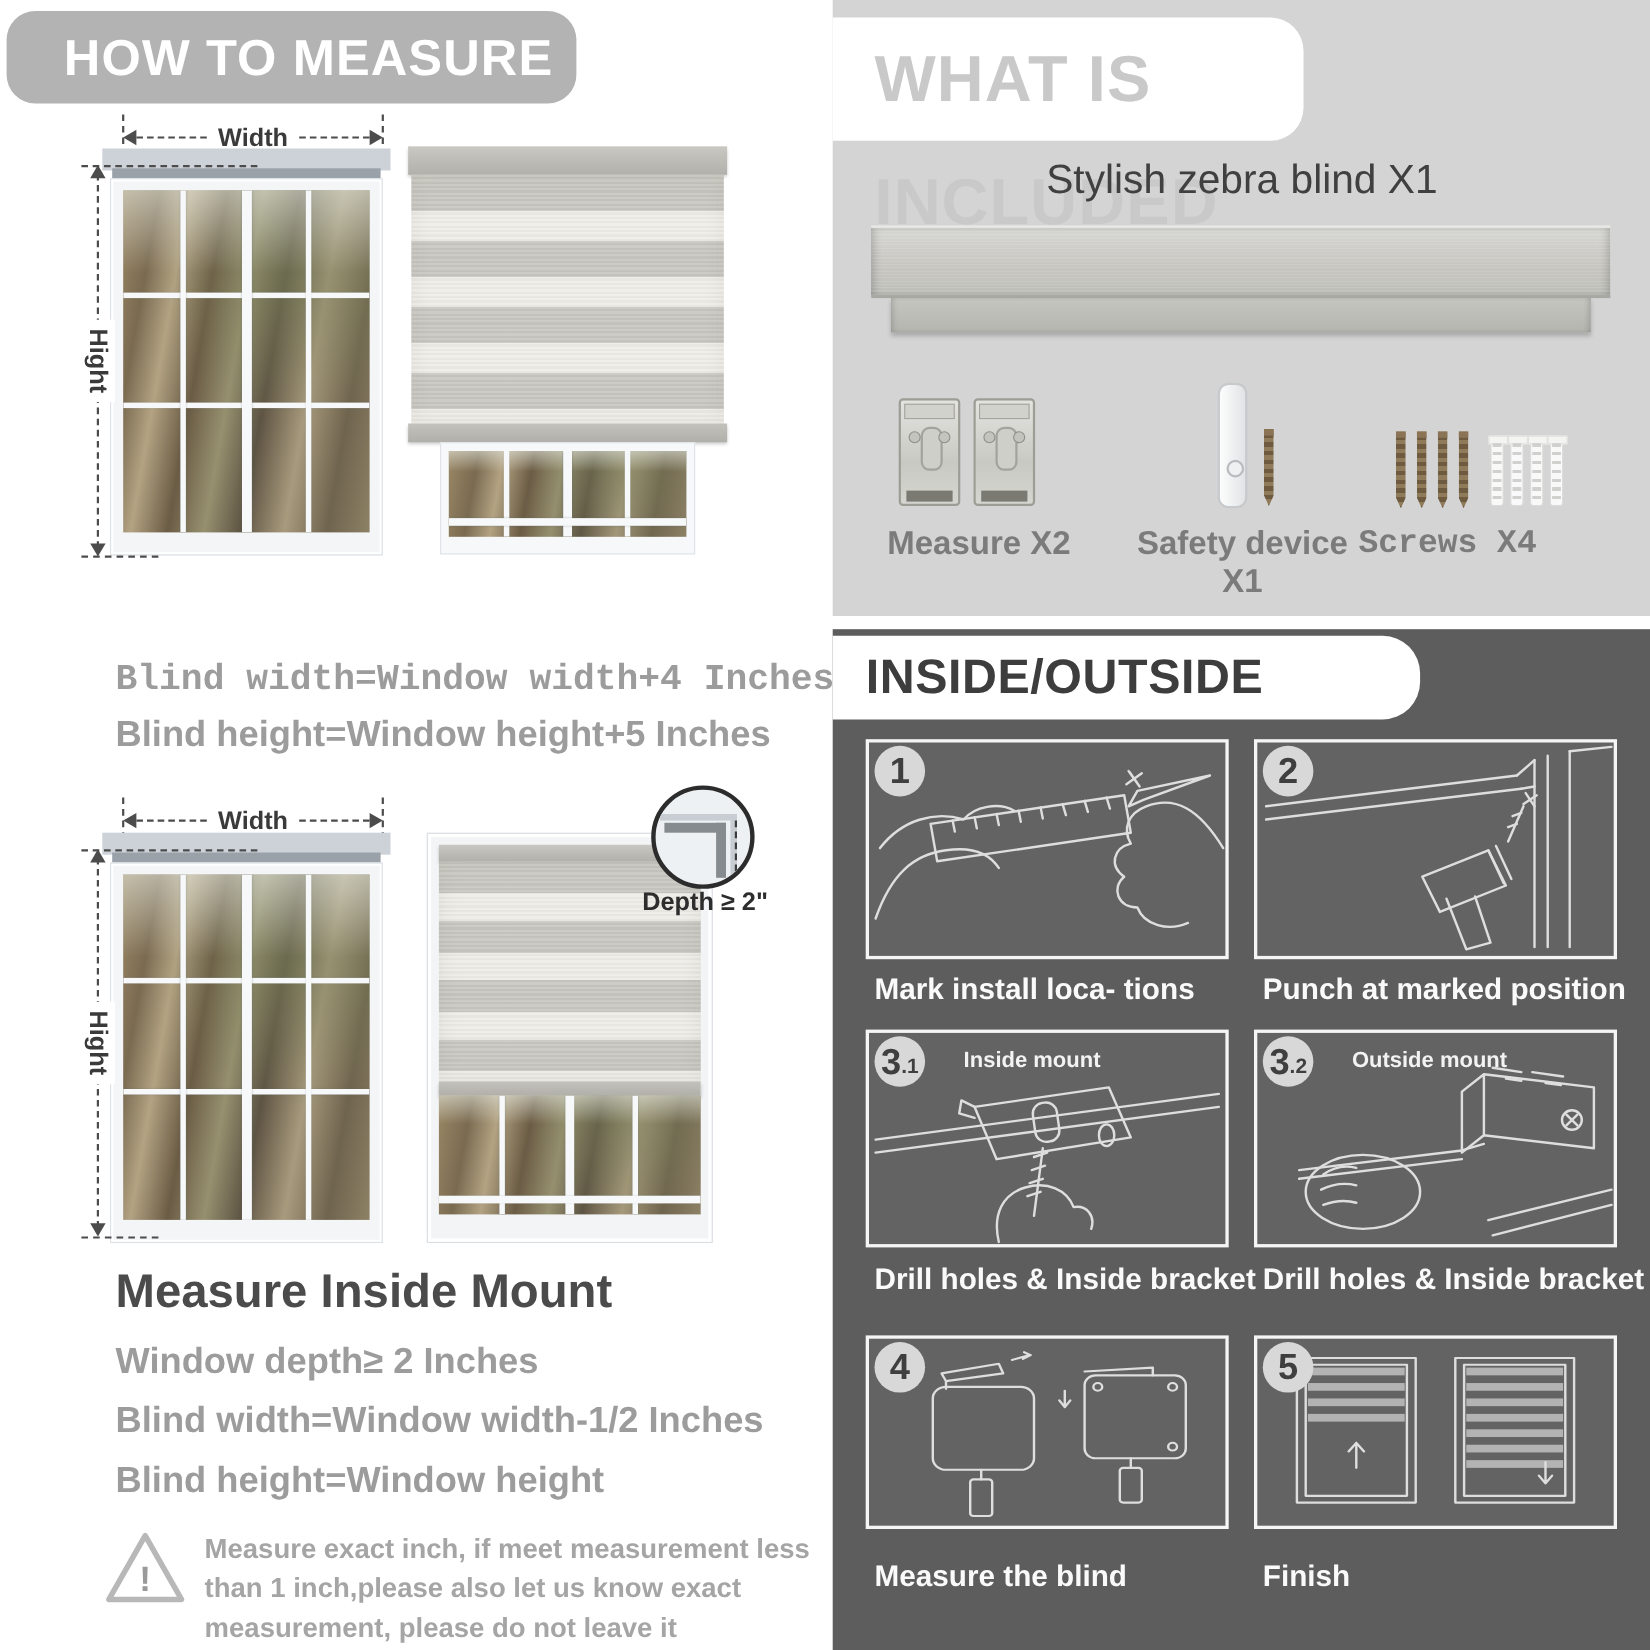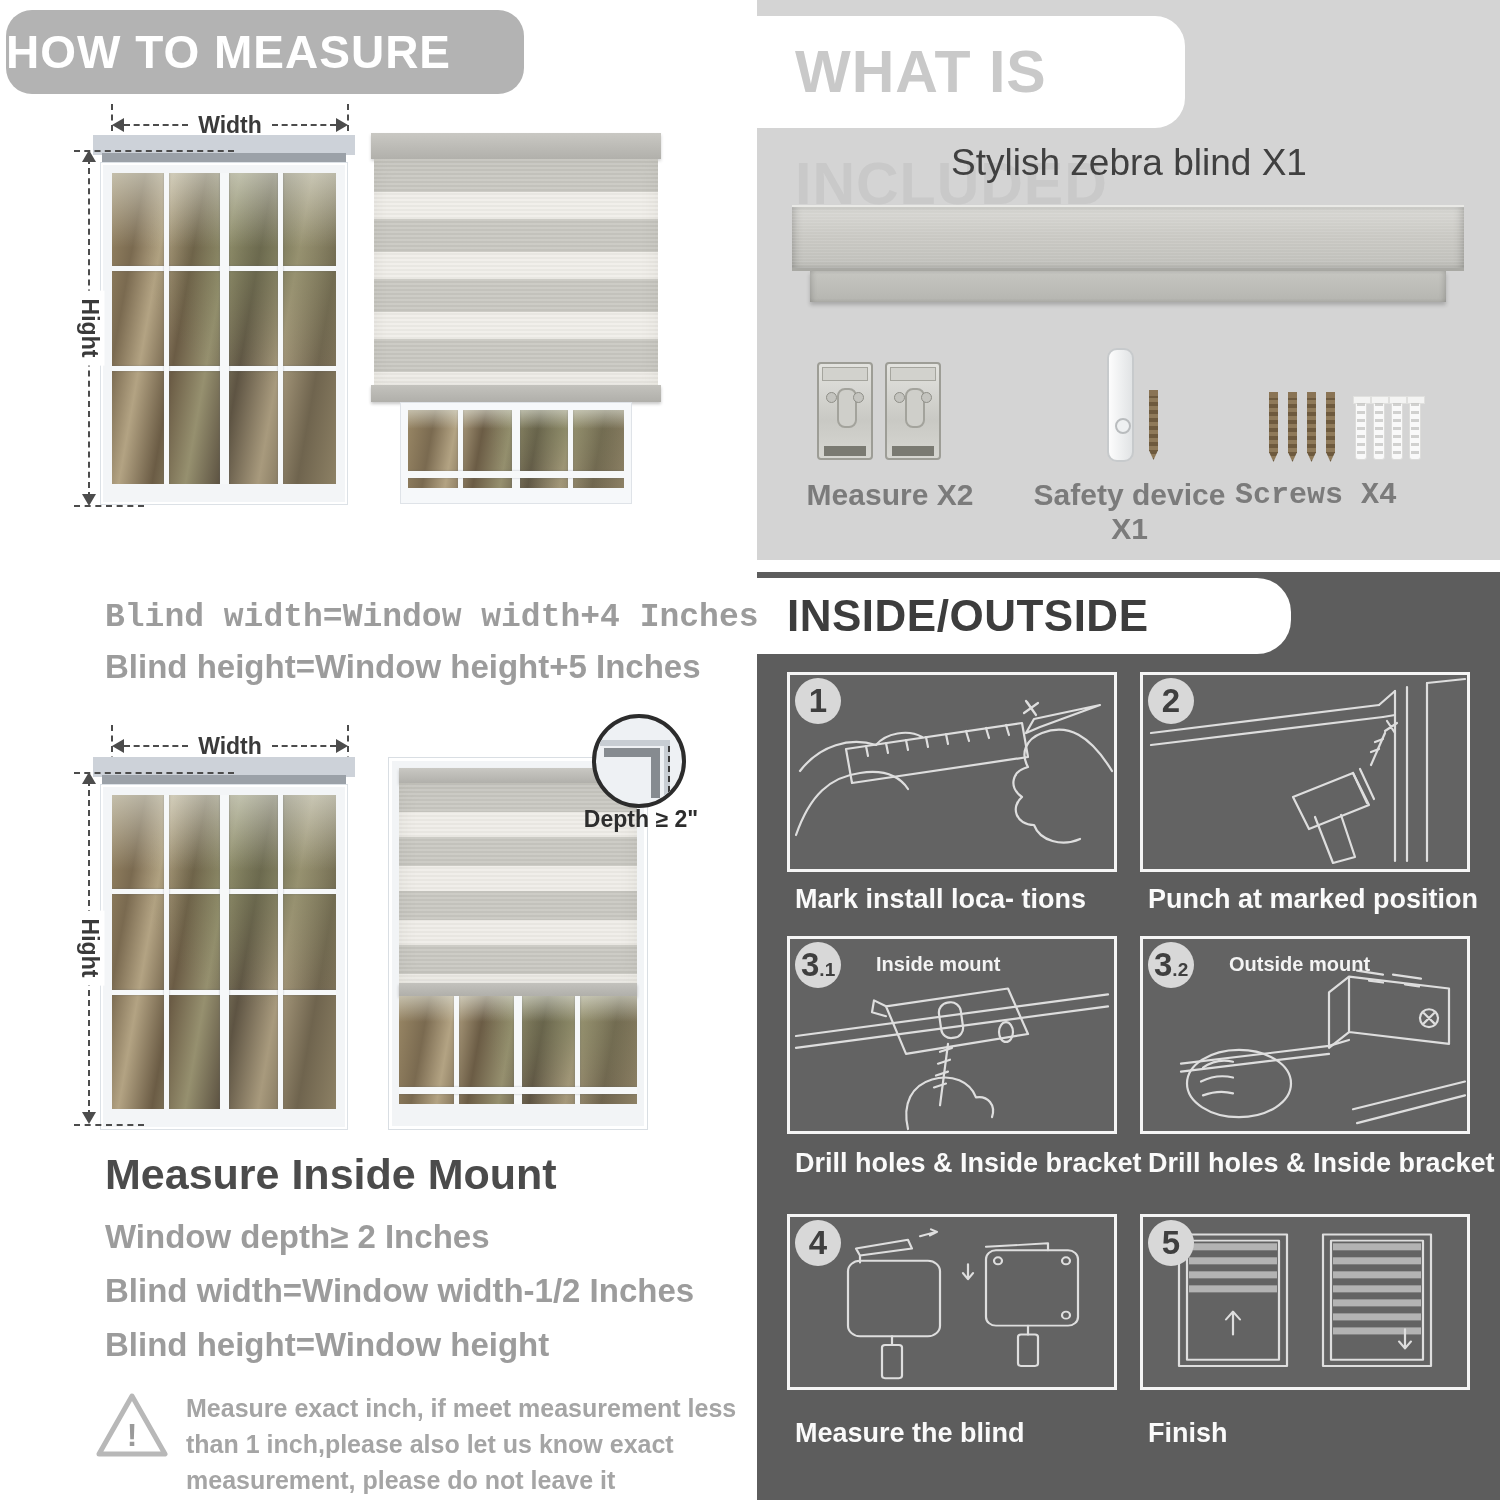--- a/index.html
+++ b/index.html
@@ -2,21 +2,21 @@
 <html><head>
 <meta charset="utf-8">
 <style>
   html,body{margin:0;padding:0;background:#ffffff;}
   .page{position:relative;width:1500px;height:1500px;background:#ffffff;overflow:hidden;
         font-family:"Liberation Sans",sans-serif;}
   .abs{position:absolute;}
 
   
   .lp-header{left:6px;top:10px;width:518px;height:84px;background:#b3b3b3;border-radius:26px;
-    color:#ffffff;font-size:46px;font-weight:bold;line-height:84px;
+    color:#ffffff;font-size:46px;font-weight:bold;line-height:84px;padding-left:52px;
     letter-spacing:1px;box-sizing:border-box;}
   .h2{font-size:43px;font-weight:bold;color:#4b4b4b;}
   .rule{font-size:33px;font-weight:bold;color:#9c9c9c;}
   .note-line{font-size:25px;font-weight:bold;color:#a5a5a5;line-height:36px;}
 
   
   .dim-w{display:flex;align-items:center;height:26px;}
   .dim-w .seg{flex:1;border-top:2px dashed #4c4c4c;height:0;}
   .dim-w .lbl{font-size:23px;font-weight:bold;color:#3a3a3a;padding:0 10px;white-space:nowrap;}
   .arr{width:0;height:0;}

